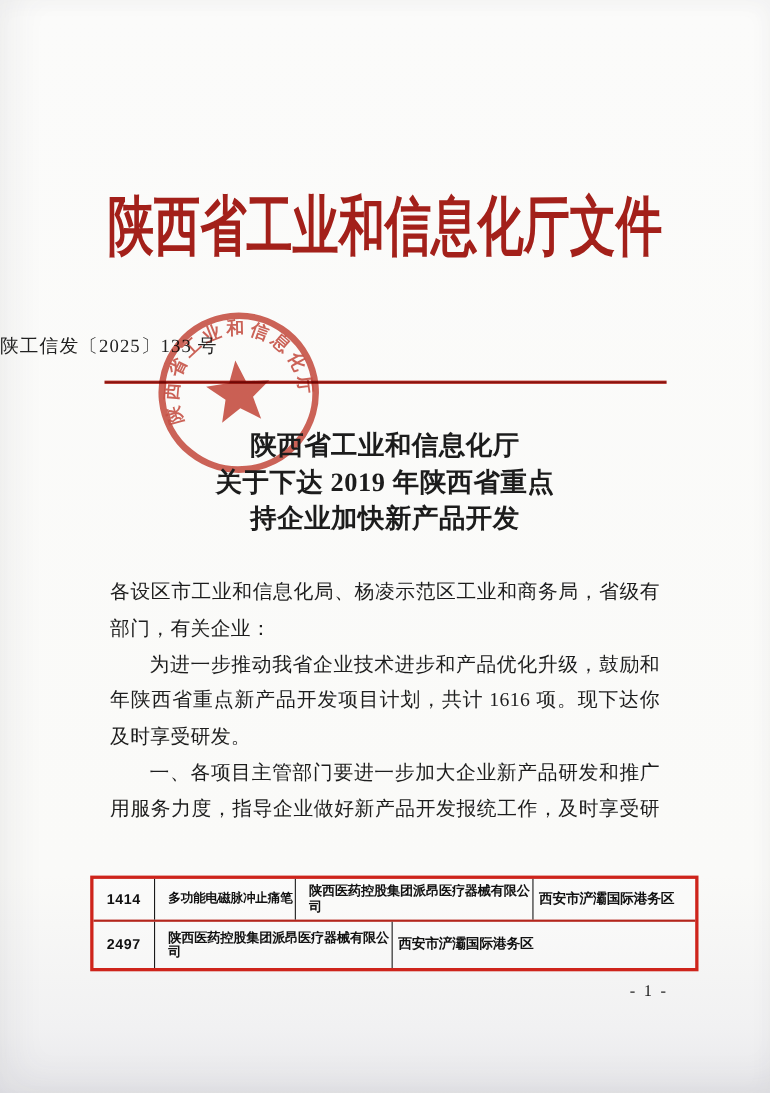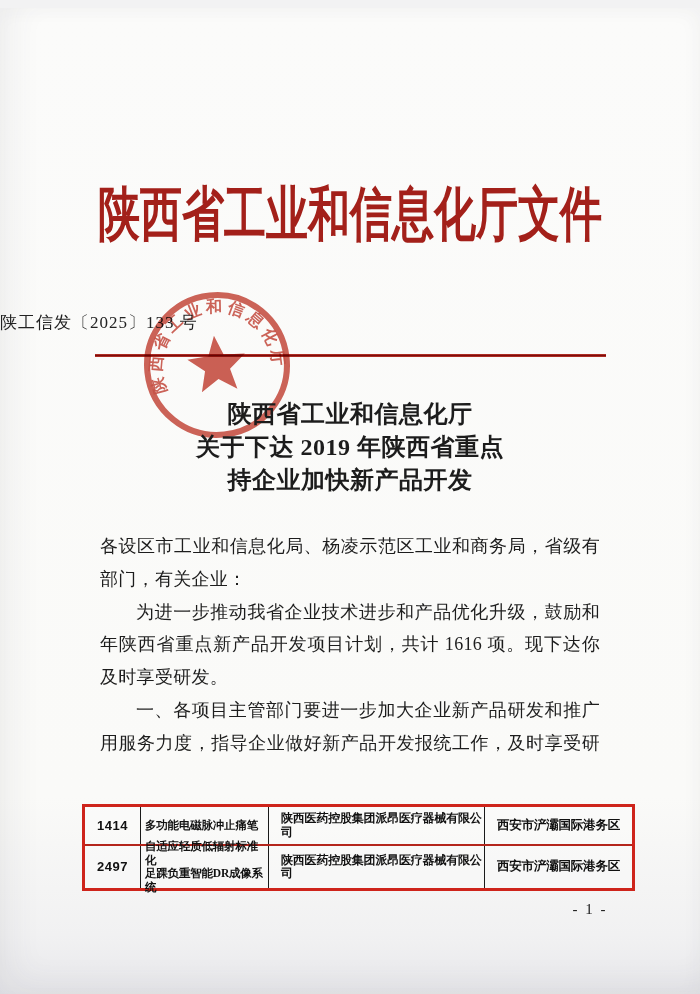--- a/index.html
+++ b/index.html
@@ -5,21 +5,20 @@
   html,body{margin:0;padding:0;}
   body{
     width:700px;height:994px;position:relative;overflow:hidden;
     background:#f2f2f3;
     font-family:"Liberation Serif","DejaVu Serif",serif;
   }
   .page{
     position:absolute;inset:0;
     background:linear-gradient(180deg,#fbfbfa 0%,#fafaf8 80%,#f1f1f2 94%,#e8e8eb 100%);
     box-shadow:inset 14px -12px 30px rgba(60,60,80,0.06), inset -4px 4px 18px rgba(60,60,80,0.03);
-    margin-top:8px;
   }
   
   .masthead{
     position:absolute;top:178px;left:0;right:0;
     text-align:center;color:#a3201a;font-weight:bold;
     font-size:42px;letter-spacing:0px;white-space:nowrap;
     transform:scaleY(1.4);transform-origin:center;
   }
   
   .doc-number{
@@ -58,24 +57,24 @@
     font-family:"Liberation Sans","DejaVu Sans",sans-serif;
     font-weight:bold;color:#111;background:rgba(255,255,255,0.25);
     box-sizing:border-box;
   }
   .trow{display:flex;align-items:center;height:37px;}
   .trow.r2{height:42px;border-top:2.5px solid #b4261c;}
   .tcell{height:100%;display:flex;align-items:center;box-sizing:border-box;
          font-size:12px;letter-spacing:-0.2px;line-height:13.5px;}
   .tcell + .tcell{border-left:1.5px solid #1a1a1a;}
   .c-no{width:55px;justify-content:center;font-size:13px;letter-spacing:0.5px;}
-  .c-prod{width:128px;padding-left:4px;font-size:11.5px;font-family:Liberation Serif, serif;}
+  .c-prod{width:128px;padding-left:12px;font-size:11.5px;}
   .c-prod .two{display:block;}
   .c-comp{width:216px;padding-left:12px;}
-  .c-dist{flex:1;padding-left:12px;font-size:12.5px;}
+  .c-dist{flex:1;padding-left:5px;font-size:12.5px;}
   
   .page-number{
     position:absolute;top:893px;left:545px;width:90px;text-align:center;
     font-size:15px;color:#1a1a1a;letter-spacing:2px;
   }
 </style>
 </head>
 <body>
 
 <div class="page">
@@ -115,26 +114,20 @@
     <div class="trow">
       <div class="tcell c-no">1414</div>
       <div class="tcell c-prod">
         <span>多功能电磁脉冲止痛笔</span>
       </div>
       <div class="tcell c-comp">陕西医药控股集团派昂医疗器械有限公司</div>
       <div class="tcell c-dist">西安市浐灞国际港务区</div>
     </div>
     <div class="trow r2">
       <div class="tcell c-no">2497</div>
-      <div class="tcell c-prod">
-        <span class="two">
-          <span>自适应轻质低辐射标准化</span><br>
-          <span>足踝负重智能DR成像系统</span>
-        </span>
-      </div>
       <div class="tcell c-comp">陕西医药控股集团派昂医疗器械有限公司</div>
       <div class="tcell c-dist">西安市浐灞国际港务区</div>
     </div>
   </div>
 
   <div class="page-number">- 1 -</div>
 
 </div>
 
 </body></html>

